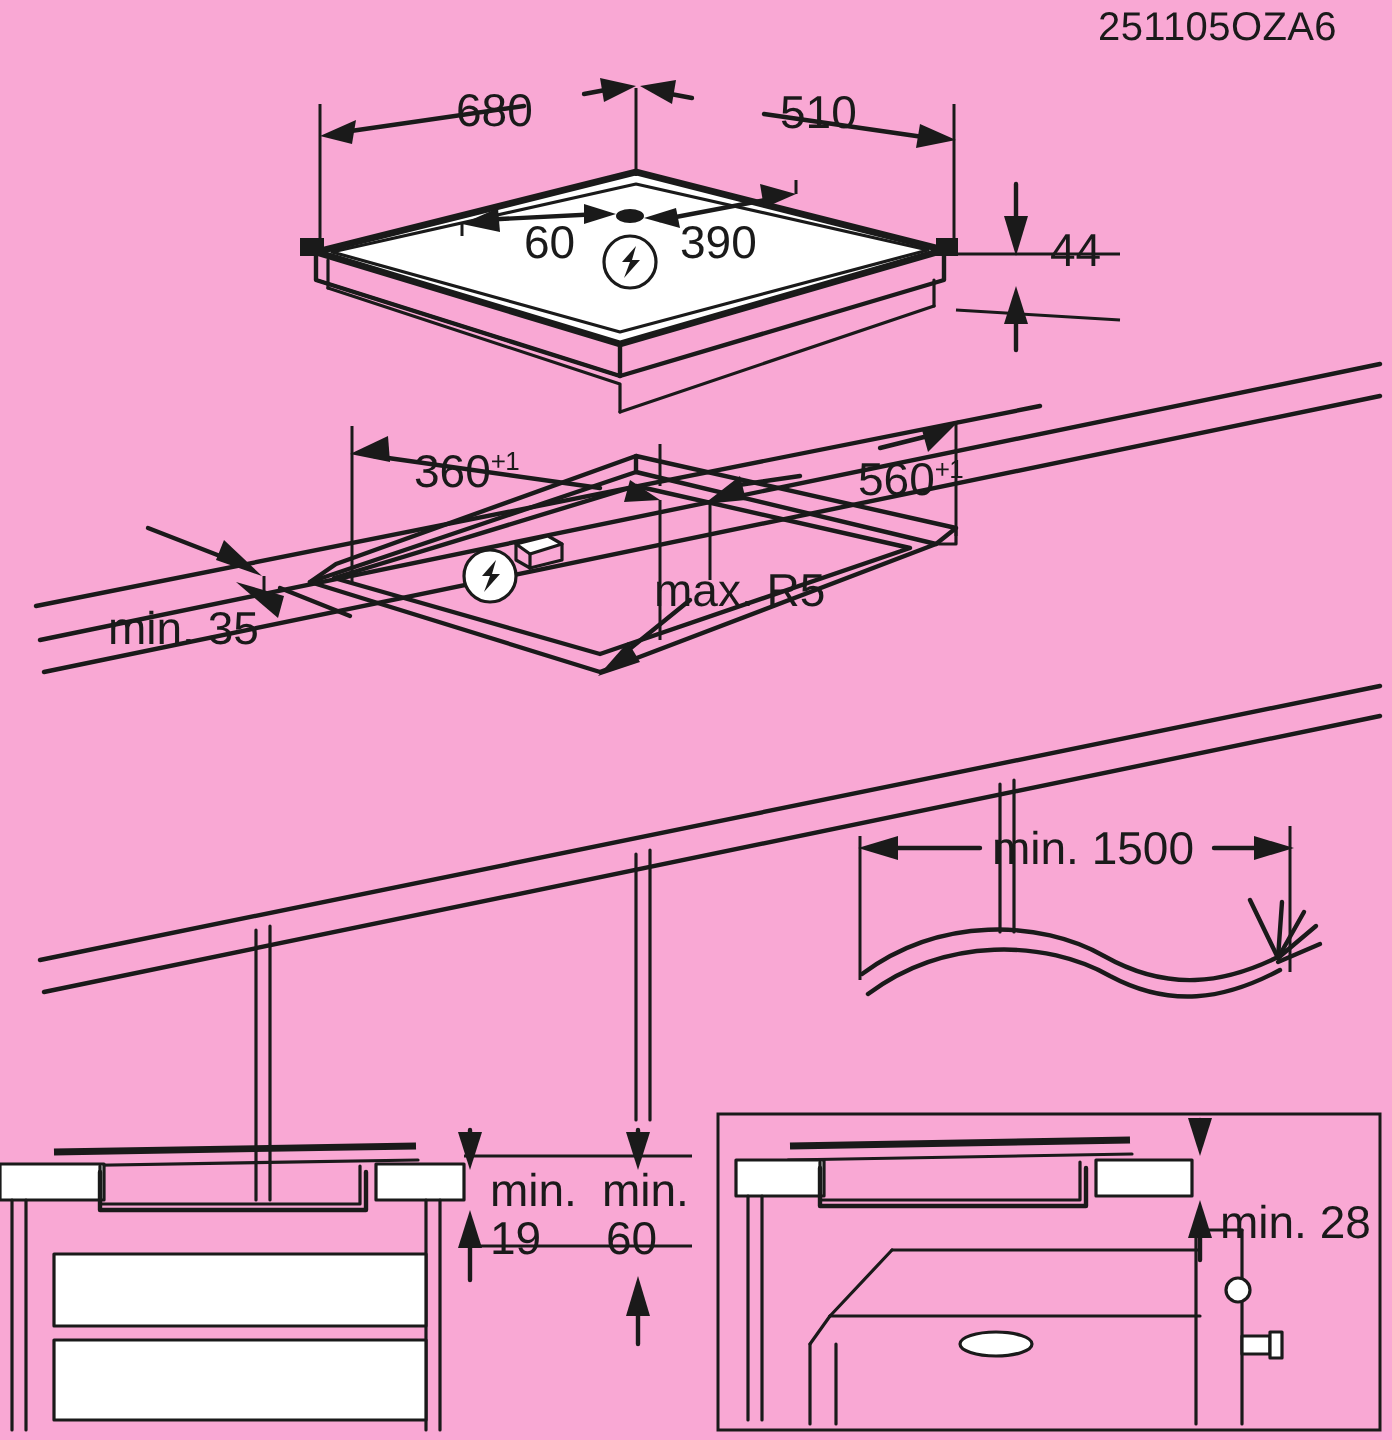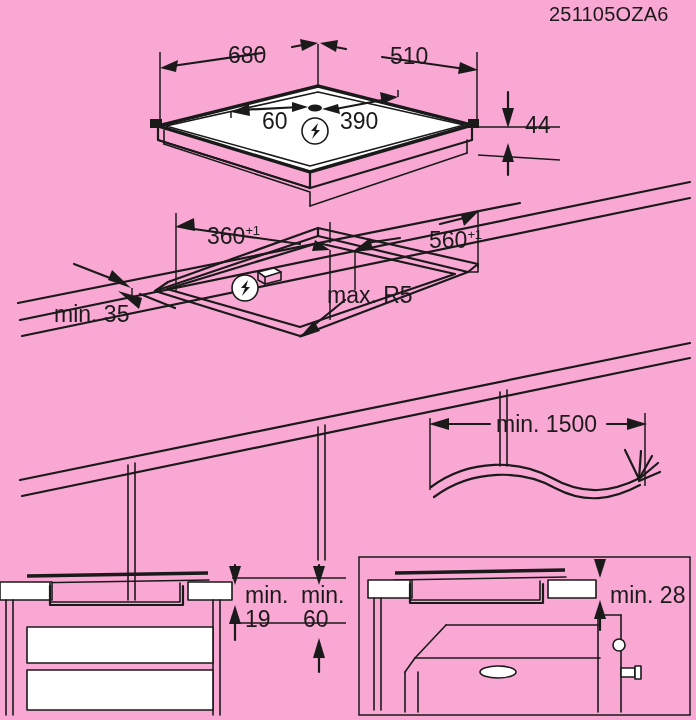--- a/index.html
+++ b/index.html
@@ -326,15 +326,15 @@
   <div class="lbl dim" style="left:54px; top:303px;">min. 35</div>
 
   <div class="lbl dim" style="left:496px; top:413px;">min. 1500</div>
 
   <div class="lbl dim" style="left:245px; top:584px;">min.</div>
   <div class="lbl dim" style="left:245px; top:608px;">19</div>
 
   <div class="lbl dim" style="left:301px; top:584px;">min.</div>
   <div class="lbl dim" style="left:303px; top:608px;">60</div>
 
-  <div class="lbl dim" style="left:610px; top:584px;">min. 28</div>
+  <div class="lbl dim" style="left:610px; top:600px;">min. 28</div>
 
 </div>
 
 </body></html>

